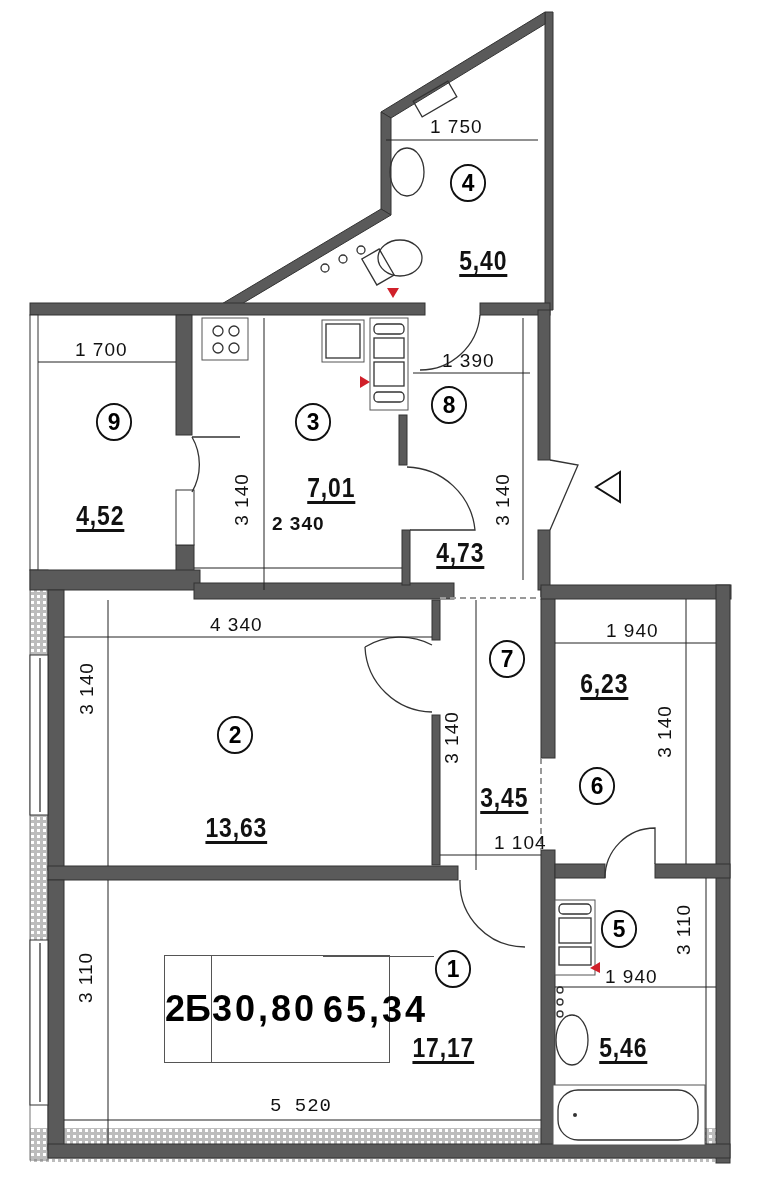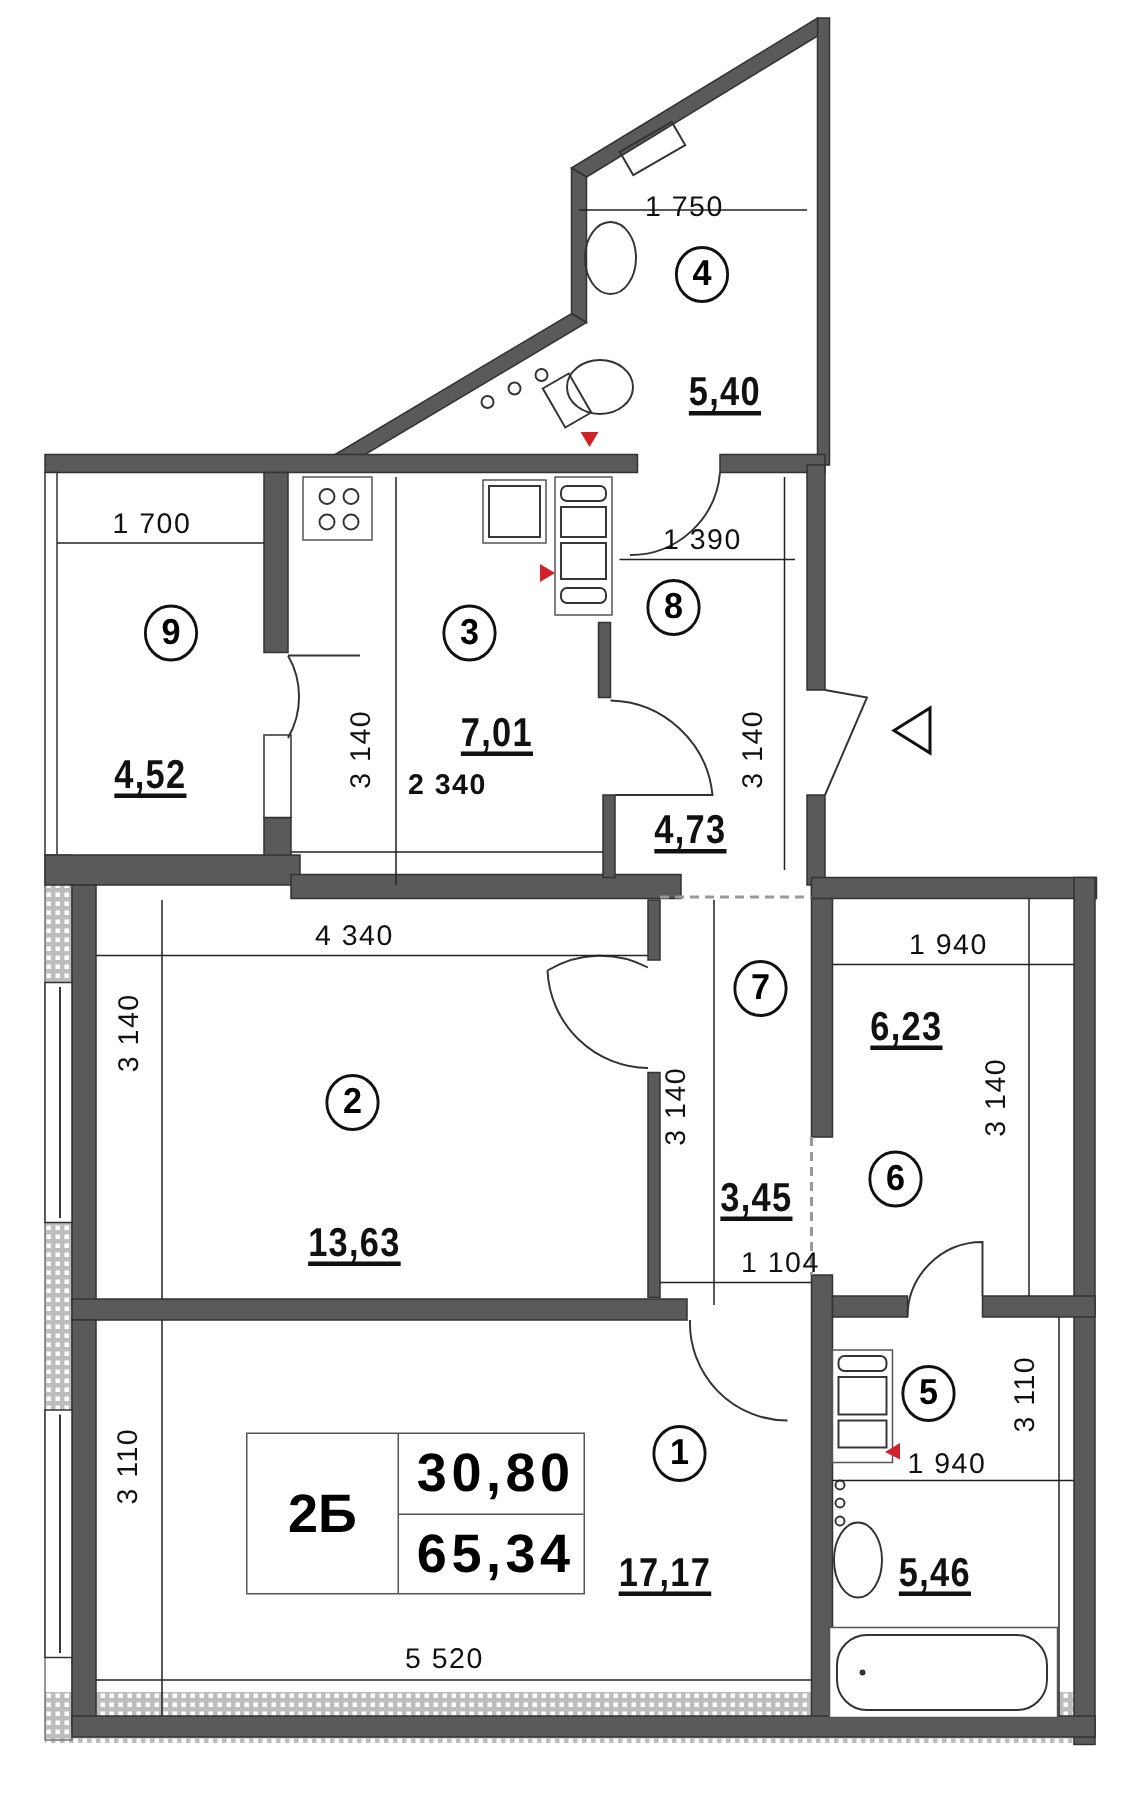--- a/index.html
+++ b/index.html
@@ -9,21 +9,21 @@
   .thin{fill:none;stroke:#333;stroke-width:1.3;}
   .dim{stroke:#222;stroke-width:1;fill:none;}
   .dash{stroke:#999;stroke-width:2;stroke-dasharray:6 4;fill:none;}
   .lbl{position:absolute;color:#111;white-space:nowrap;line-height:1;}
   .dimtxt{font-size:19px;letter-spacing:1px;font-family:"Liberation Sans",sans-serif;}
   .vert{transform:rotate(-90deg);transform-origin:center center;}
   .area{font-size:27px;font-weight:bold;text-decoration:underline;text-decoration-thickness:3px;text-underline-offset:4px;letter-spacing:1px;font-family:"Liberation Sans",sans-serif;transform:scaleX(0.85);}
   .num{position:absolute;width:38px;height:38px;border:2px solid #111;border-radius:50%;box-sizing:border-box;display:flex;align-items:center;justify-content:center;font-size:24px;font-weight:bold;transform:scaleX(0.95);}
   .summary{position:absolute;left:164px;top:955px;width:226px;height:108px;border:1.5px solid #555;box-sizing:border-box;display:flex;text-align:right;}
   .summary .type{width:100px;border-right:1.5px solid #555;display:flex;align-items:center;justify-content:center;font-size:36px;font-weight:bold;}
-  .summary .vals{flex:1;display:flex;flex-direction:column;}
+  .summary .vals{flex:1;display:flex;flex-direction:row;}
   .summary .v{flex:1;display:flex;align-items:center;justify-content:flex-end;padding-right:6px;font-size:36px;font-weight:bold;letter-spacing:3px;}
   .summary .v+.v{border-top:1.5px solid #555;}
 </style>
 </head>
 <body>
 
 <svg width="757" height="1200" viewBox="0 0 757 1200">
   <defs>
     <pattern id="hatch" width="6" height="6" patternUnits="userSpaceOnUse">
       <rect width="6" height="6" fill="#bdbdbd"></rect>
@@ -188,36 +188,36 @@
 <div class="lbl area" style="left:455px;top:248px;">5,40</div>
 <div class="lbl area" style="left:72px;top:503px;">4,52</div>
 <div class="lbl area" style="left:303px;top:475px;">7,01</div>
 <div class="lbl area" style="left:432px;top:540px;">4,73</div>
 <div class="lbl area" style="left:476px;top:785px;">3,45</div>
 <div class="lbl area" style="left:200px;top:815px;">13,63</div>
 <div class="lbl area" style="left:576px;top:671px;">6,23</div>
 <div class="lbl area" style="left:595px;top:1035px;">5,46</div>
 <div class="lbl area" style="left:407px;top:1035px;">17,17</div>
 
-<div class="lbl dimtxt" style="left:430px;top:117px;margin-top:12px;">1 750</div>
+<div class="lbl dimtxt" style="left:430px;top:117px;">1 750</div>
 <div class="lbl dimtxt" style="left:75px;top:340px;">1 700</div>
 <div class="lbl dimtxt" style="left:442px;top:351px;text-align:center;">1 390</div>
 <div class="lbl dimtxt vert" style="left:215px;top:490px;">3 140</div>
 <div class="lbl dimtxt" style="left:272px;top:514px;font-weight:bold;">2 340</div>
 <div class="lbl dimtxt vert" style="left:476px;top:490px;">3 140</div>
 <div class="lbl dimtxt" style="left:210px;top:615px;">4 340</div>
 <div class="lbl dimtxt vert" style="left:60px;top:679px;">3 140</div>
 <div class="lbl dimtxt vert" style="left:425px;top:728px;">3 140</div>
 <div class="lbl dimtxt" style="left:458px;top:833px;margin-left:36px;">1 104</div>
 <div class="lbl dimtxt" style="left:606px;top:621px;">1 940</div>
 <div class="lbl dimtxt vert" style="left:638px;top:722px;">3 140</div>
 <div class="lbl dimtxt vert" style="left:658px;top:920px;">3 110</div>
 <div class="lbl dimtxt" style="left:605px;top:967px;">1 940</div>
 <div class="lbl dimtxt vert" style="left:60px;top:968px;">3 110</div>
-<div class="lbl dimtxt" style="left:270px;top:1097px;">5 520</div>
+<div class="lbl dimtxt" style="left:270px;top:1097px;font-family:Liberation Mono, monospace;">5 520</div>
 
 <div class="summary">
   <div class="type">2Б</div>
   <div class="vals">
     <div class="v">30,80</div>
     <div class="v">65,34</div>
   </div>
 </div>
 
 </body></html>

